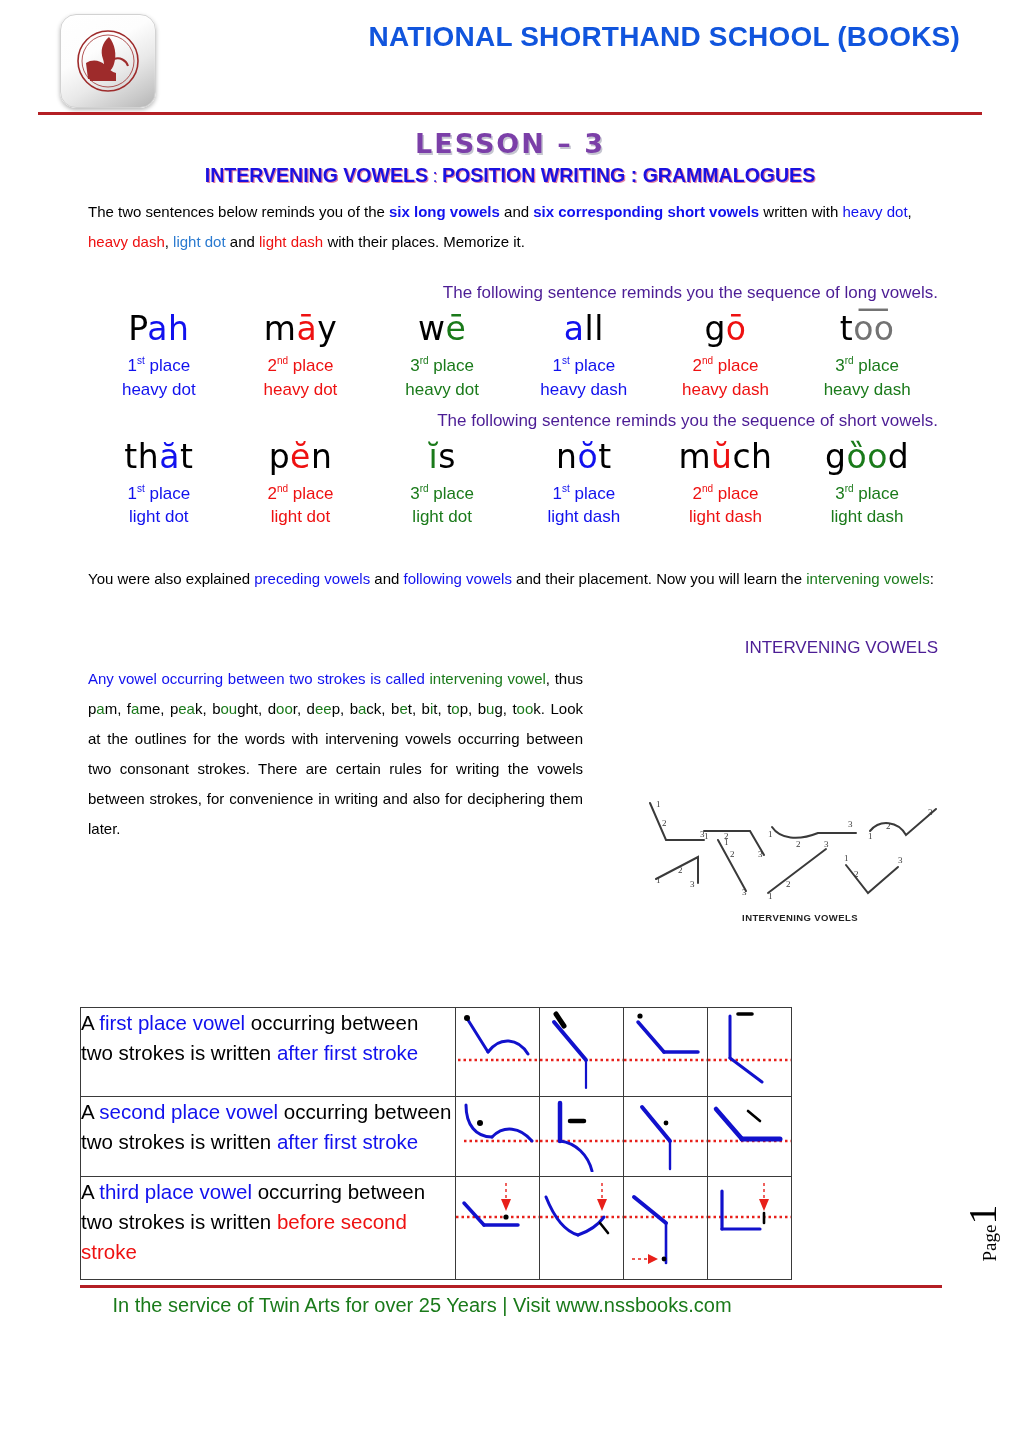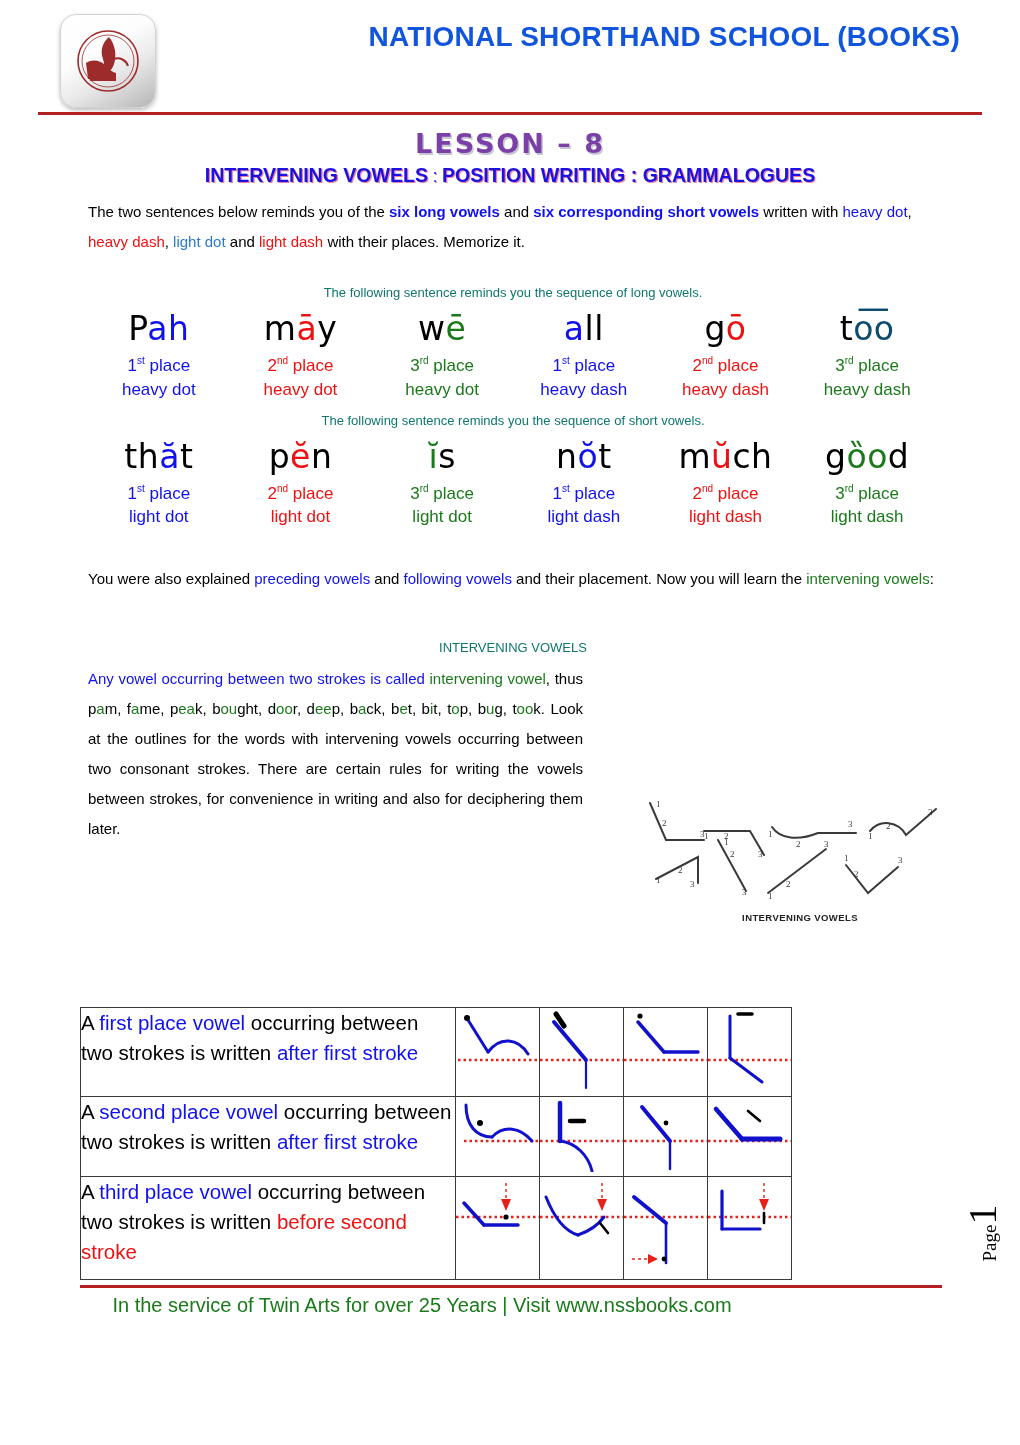--- a/index.html
+++ b/index.html
@@ -108,24 +108,24 @@
     text-align: left;
   }
   p.justify { text-align: justify; }
   .b { font-weight: bold; }
   .blue { color: #1111ee; }
   .red  { color: #ee1111; }
   .green{ color: #1a7a1a; }
   .skyblue { color: #2a7ad0; }
 
   .green-note {
-    color: #0f766e;
-    font-size: 13px;
+    color: #4c1d95;
+    font-size: 17px;
     line-height: 28px;
-    text-align: center;
+    text-align: right;
     margin: 22px 0 0 0;
   }
   .green-note.tight { margin-top: 6px; }
 
   
   .vowel-grid {
     width: 100%;
     border-collapse: collapse;
     table-layout: fixed;
     margin-top: 2px;
@@ -245,40 +245,40 @@
       <path d="M14 47 L40 47 L40 52 L14 52 Z" fill="#9e2b2b"></path>
       <path d="M38 30 C44 28 50 31 52 37" fill="none" stroke="#9e2b2b" stroke-width="2"></path>
     </svg>
   </div>
   <div class="header-titles">
     <div class="school-name">NATIONAL SHORTHAND SCHOOL (BOOKS)</div>
   </div>
   <div class="header-rule"></div>
 </div>
 
-<div class="lesson-title">LESSON – 8</div>
+<div class="lesson-title">LESSON – 3</div>
 <div class="lesson-sub">
   <span>INTERVENING VOWELS</span><span class="thin-colon"> : </span><span>POSITION WRITING : GRAMMALOGUES</span>
 </div>
 
 <div class="content">
 
   <p class="para"><span>The two sentences below reminds you of the </span><span class="b blue">six long vowels</span><span> and </span><span class="b blue">six corresponding short vowels</span><span> written with </span><span class="blue">heavy dot</span><span>, </span><span class="red">heavy dash</span><span>, </span><span class="skyblue">light dot</span><span> and </span><span class="red">light dash</span><span> with their places. Memorize it.</span></p>
 
   <p class="green-note">The following sentence reminds you the sequence of long vowels.</p>
 
   <table class="vowel-grid">
     <tbody>
         <tr>
       <td><span class="vowel-word"><span>P</span><span style="color:#1111ee">ah</span><span></span></span></td>
       <td><span class="vowel-word"><span>m</span><span style="color:#ee1111">ā</span><span>y</span></span></td>
       <td><span class="vowel-word"><span>w</span><span style="color:#1a7a1a">ē</span><span></span></span></td>
       <td><span class="vowel-word"><span></span><span style="color:#1111ee">a</span><span>ll</span></span></td>
       <td><span class="vowel-word"><span>g</span><span style="color:#ee1111">ō</span><span></span></span></td>
-      <td><span class="vowel-word"><span>t</span><span style="color:#0c4a6e">o͞o</span><span></span></span></td>
+      <td><span class="vowel-word"><span>t</span><span style="color:#737373">o͞o</span><span></span></span></td>
     </tr>
     <tr>
       <td class="vowel-place" style="color:#1111ee"><span>1</span><sup>st</sup><span> place</span></td>
       <td class="vowel-place" style="color:#ee1111"><span>2</span><sup>nd</sup><span> place</span></td>
       <td class="vowel-place" style="color:#1a7a1a"><span>3</span><sup>rd</sup><span> place</span></td>
       <td class="vowel-place" style="color:#1111ee"><span>1</span><sup>st</sup><span> place</span></td>
       <td class="vowel-place" style="color:#ee1111"><span>2</span><sup>nd</sup><span> place</span></td>
       <td class="vowel-place" style="color:#1a7a1a"><span>3</span><sup>rd</sup><span> place</span></td>
     </tr>
     <tr>

